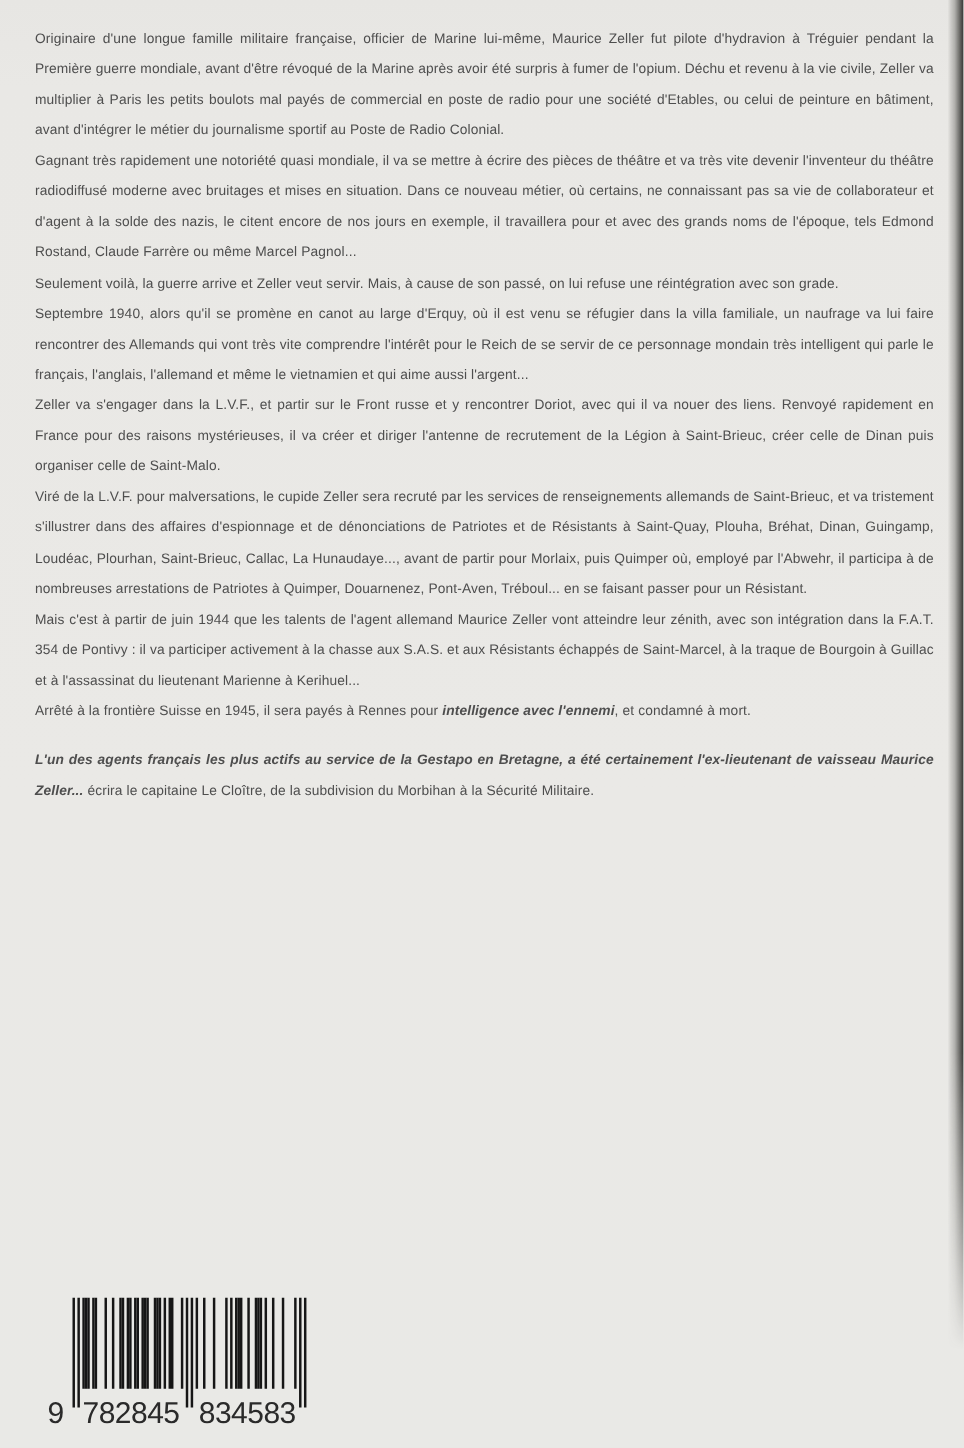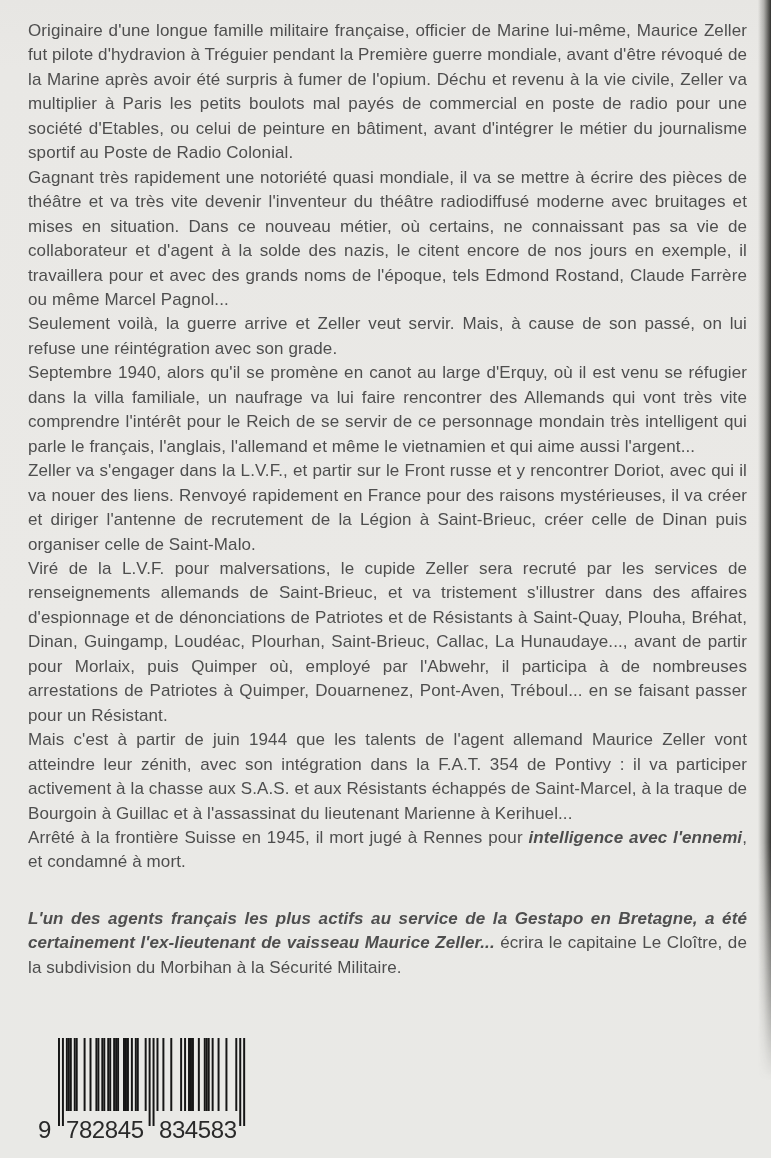--- a/index.html
+++ b/index.html
@@ -11,27 +11,27 @@
     font-family:"Liberation Sans", sans-serif;
   }
   .page {
     position:absolute; inset:0;
     background:linear-gradient(180deg, #e7e6e3 0%, #e9e8e5 6%, #eae9e6 55%, #e9e9e6 100%);
   }
   .text-block {
     position:absolute;
     left:28px; top:19px; width:719px;
     color:#4e4e4e;
-    font-size:17px;
+    font-size:11px;
     line-height:24.45px;
     text-align:justify;
     letter-spacing:0.1px;
   }
   .text-block p { margin:0; padding:0; }
-  .text-block p.quote { margin-top:32px; }
+  .text-block p.quote { margin-top:15px; }
   .text-block i { font-style:italic;font-weight:bold; }
   .barcode-wrap {
     position:absolute; left:36px; top:1038px;
     width:214px; height:104px;
   }
   .barcode-wrap svg { display:block; }
   .edge-shadow {
     position:absolute; top:0; right:0;
     width:13px; height:1080px;
     background:linear-gradient(to right,
@@ -49,21 +49,21 @@
 <div class="page">
 
   <div class="text-block">
     <p>Originaire d'une longue famille militaire française, officier de Marine lui-même, Maurice Zeller fut pilote d'hydravion à Tréguier pendant la Première guerre mondiale, avant d'être révoqué de la Marine après avoir été surpris à fumer de l'opium. Déchu et revenu à la vie civile, Zeller va multiplier à Paris les petits boulots mal payés de commercial en poste de radio pour une société d'Etables, ou celui de peinture en bâtiment, avant d'intégrer le métier du journalisme sportif au Poste de Radio Colonial.</p>
     <p>Gagnant très rapidement une notoriété quasi mondiale, il va se mettre à écrire des pièces de théâtre et va très vite devenir l'inventeur du théâtre radiodiffusé moderne avec bruitages et mises en situation. Dans ce nouveau métier, où certains, ne connaissant pas sa vie de collaborateur et d'agent à la solde des nazis, le citent encore de nos jours en exemple, il travaillera pour et avec des grands noms de l'époque, tels Edmond Rostand, Claude Farrère ou même Marcel Pagnol...</p>
     <p>Seulement voilà, la guerre arrive et Zeller veut servir. Mais, à cause de son passé, on lui refuse une réintégration avec son grade.</p>
     <p>Septembre 1940, alors qu'il se promène en canot au large d'Erquy, où il est venu se réfugier dans la villa familiale, un naufrage va lui faire rencontrer des Allemands qui vont très vite comprendre l'intérêt pour le Reich de se servir de ce personnage mondain très intelligent qui parle le français, l'anglais, l'allemand et même le vietnamien et qui aime aussi l'argent...</p>
     <p>Zeller va s'engager dans la L.V.F., et partir sur le Front russe et y rencontrer Doriot, avec qui il va nouer des liens. Renvoyé rapidement en France pour des raisons mystérieuses, il va créer et diriger l'antenne de recrutement de la Légion à Saint-Brieuc, créer celle de Dinan puis organiser celle de Saint-Malo.</p>
     <p>Viré de la L.V.F. pour malversations, le cupide Zeller sera recruté par les services de renseignements allemands de Saint-Brieuc, et va tristement s'illustrer dans des affaires d'espionnage et de dénonciations de Patriotes et de Résistants à Saint-Quay, Plouha, Bréhat, Dinan, Guingamp, Loudéac, Plourhan, Saint-Brieuc, Callac, La Hunaudaye..., avant de partir pour Morlaix, puis Quimper où, employé par l'Abwehr, il participa à de nombreuses arrestations de Patriotes à Quimper, Douarnenez, Pont-Aven, Tréboul... en se faisant passer pour un Résistant.</p>
     <p>Mais c'est à partir de juin 1944 que les talents de l'agent allemand Maurice Zeller vont atteindre leur zénith, avec son intégration dans la F.A.T. 354 de Pontivy : il va participer activement à la chasse aux S.A.S. et aux Résistants échappés de Saint-Marcel, à la traque de Bourgoin à Guillac et à l'assassinat du lieutenant Marienne à Kerihuel...</p>
-    <p><span>Arrêté à la frontière Suisse en 1945, il mort jugé à Rennes pour </span><i>intelligence avec l'ennemi</i><span>, et condamné à mort.</span></p>
+    <p><span>Arrêté à la frontière Suisse en 1945, il sera payés à Rennes pour </span><i>intelligence avec l'ennemi</i><span>, et condamné à mort.</span></p>
     <p class="quote"><i>L'un des agents français les plus actifs au service de la Gestapo en Bretagne, a été certainement l'ex-lieutenant de vaisseau Maurice Zeller...</i><span> écrira le capitaine Le Cloître, de la subdivision du Morbihan à la Sécurité Militaire.</span></p>
   </div>
 
   <div class="barcode-wrap">
     <svg id="barcode-svg" width="214" height="104" viewBox="0 0 214 104" xmlns="http://www.w3.org/2000/svg">
         <rect x="22.00" y="0" width="1.97" height="88" fill="#161616"></rect>
         <rect x="25.94" y="0" width="1.97" height="88" fill="#161616"></rect>
         <rect x="29.88" y="0" width="1.97" height="73" fill="#161616"></rect>
         <rect x="31.85" y="0" width="1.97" height="73" fill="#161616"></rect>
         <rect x="33.82" y="0" width="1.97" height="73" fill="#161616"></rect>

